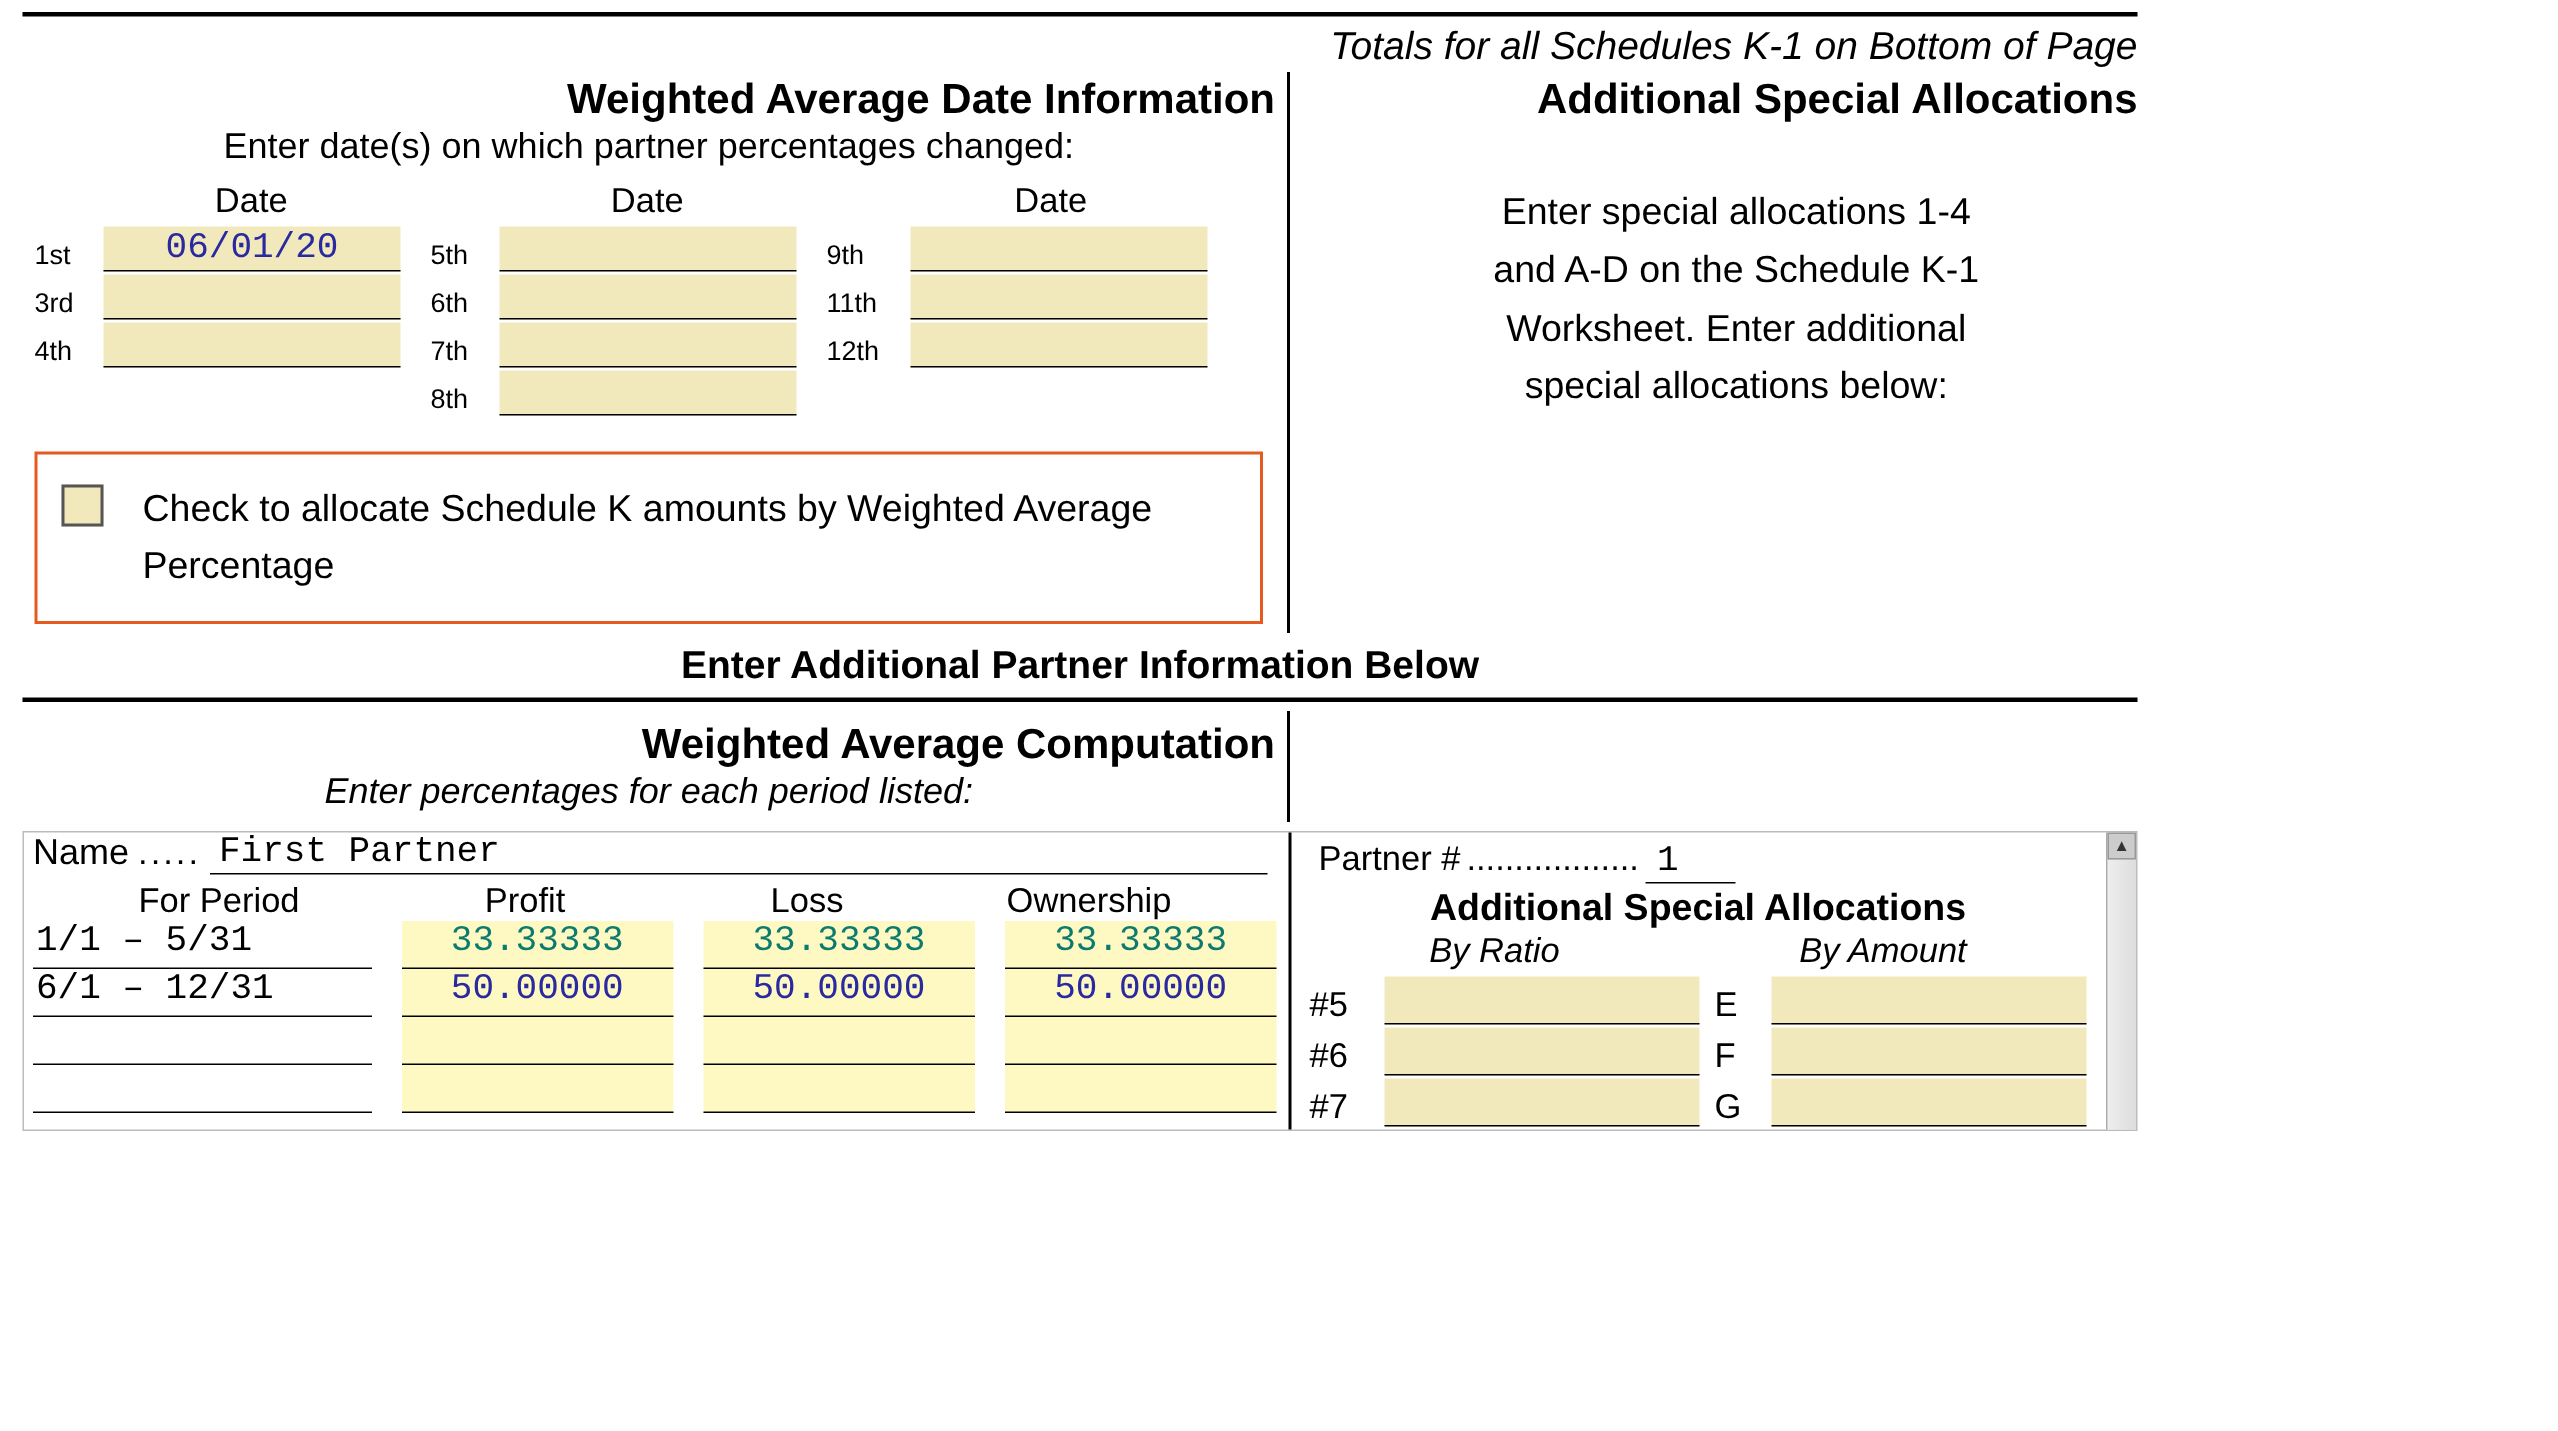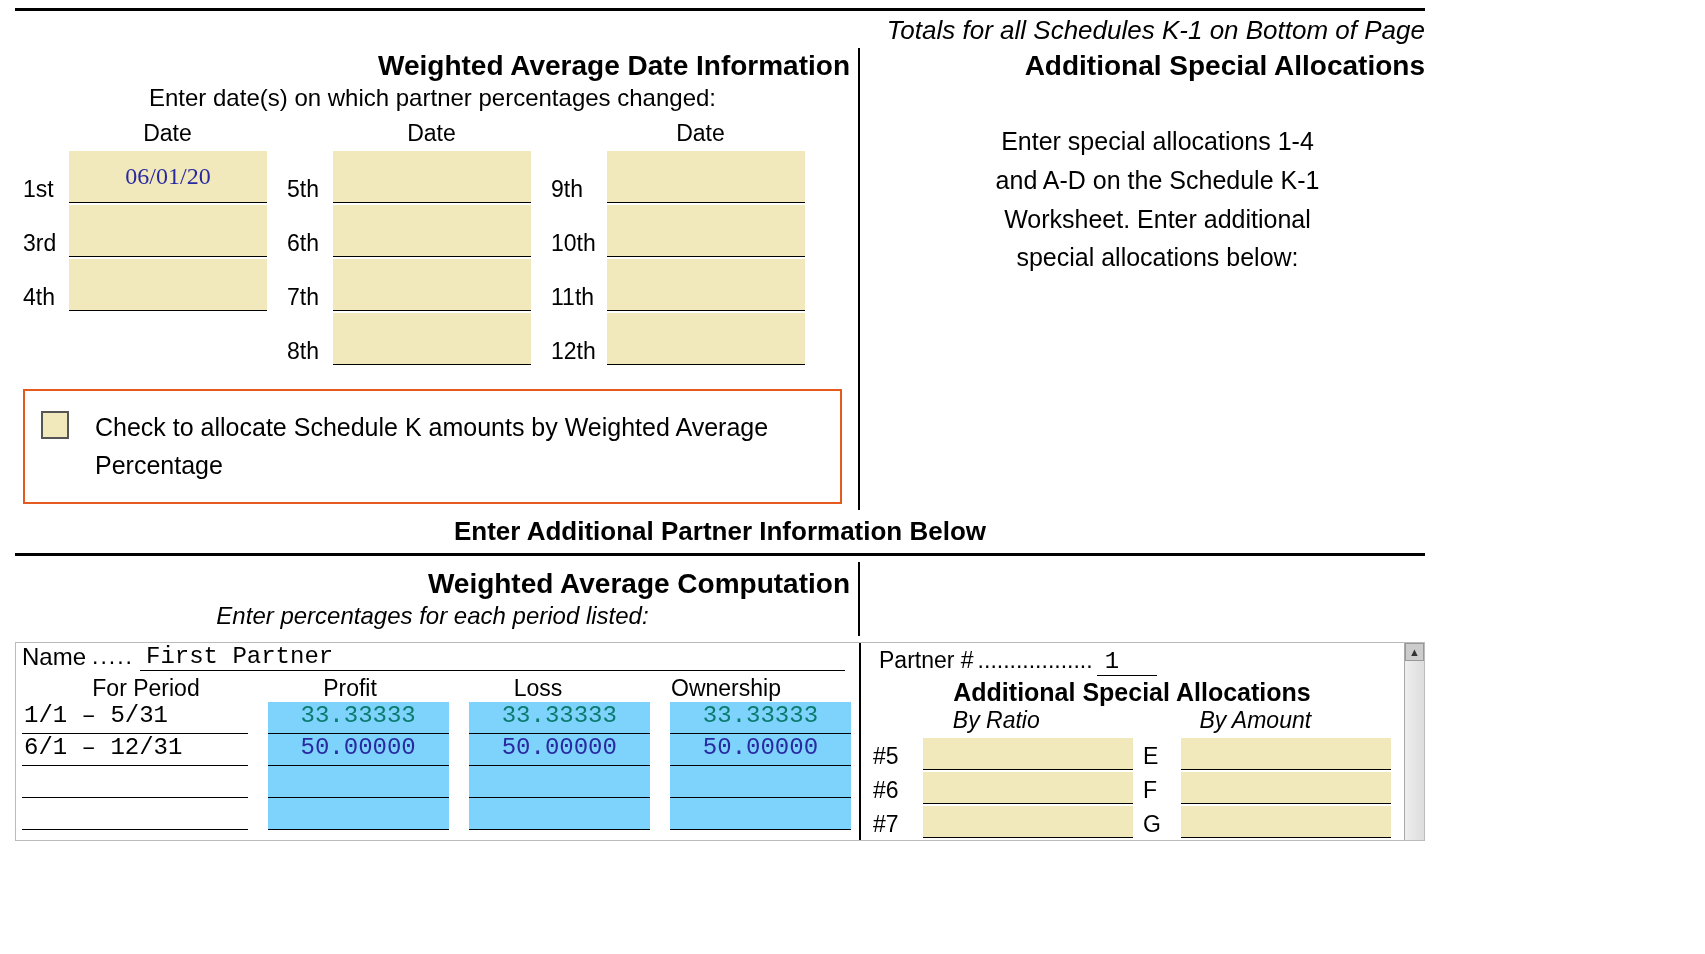--- a/index.html
+++ b/index.html
@@ -20,29 +20,29 @@
   .subtitle-i { text-align: right; font-style: italic; font-size: 26px; margin: 4px 0 2px 0; }
   .two-col { display: flex; }
   .left-col { width: 845px; border-right: 2px solid #000; padding-right: 8px; position: relative; }
   .right-col { flex: 1; padding-left: 30px; }
   .h2 { font-weight: bold; font-size: 28px; text-align: right; margin: 2px 0 2px 0; }
   .instr { text-align: center; font-size: 24px; margin: 2px 0 8px 0; }
   .date-grid { display: flex; gap: 20px; padding-left: 8px; }
   .date-col { display: flex; flex-direction: column; }
   .date-col-head { text-align: center; margin-bottom: 4px; padding-left: 45px; }
   .date-row { display: flex; align-items: flex-end; margin-bottom: 2px; }
-  .date-lbl { width: 46px; font-size: 23px; }
+  .date-lbl { width: 46px; font-size: 18px; }
   .date-lbl.wide { width: 56px; }
   .field {
     background: #f1e9bb;
     border: none;
     border-bottom: 1.5px solid #000;
-    height: 52px;
+    height: 30px;
     width: 198px;
-    font-family: Liberation Serif, serif;
+    font-family: Liberation Mono, monospace;
     font-size: 24px;
     color: #2a2aa0;
     padding: 0 6px;
     text-align: center;
   }
   .highlight-box {
     border: 2.5px solid #e55a1f;
     margin: 22px 8px 6px 8px;
     padding: 18px 18px 18px 10px;
     display: flex;
@@ -94,21 +94,21 @@
   .comp-head { display:flex; padding-left:20px; gap: 0;}
   .comp-head div { text-align:center; }
   .col-period { width: 220px; }
   .col-pct { width: 188px; }
   .comp-row { display:flex; align-items:flex-end; padding-left:6px; border-bottom:0; }
   .period-cell {
     width: 234px; border-bottom:1.5px solid #000;
     font-family:"Courier New",monospace; font-size:24px; padding-left:2px; height:32px;
   }
   .pct-cell {
-    width: 188px; background:#7dd3fc; border-bottom:1.5px solid #000;
+    width: 188px; background:#fef9c3; border-bottom:1.5px solid #000;
     font-family:"Courier New",monospace; font-size:24px; text-align:center;
     height:32px; margin-left: 20px;
   }
   .pct-cell.teal { color:#0b7a6f; }
   .pct-cell.blue { color:#2a2aa0; }
 
   .alloc-h { font-weight:bold; font-size:25px; text-align:center; margin: 2px 0 0 0;}
   .alloc-sub { display:flex; justify-content:space-around; font-style:italic; font-size:23px; margin: 0 0 4px 0;}
   .alloc-row { display:flex; align-items:flex-end; gap: 10px; margin-bottom:2px;}
   .alloc-lab { width:40px; font-size:23px; }
@@ -163,24 +163,20 @@
               <input class="field" style="">
             </div>
         </div>
         <div class="date-col">
           <div class="date-col-head">Date</div>
           <div class="date-row">
               <span class="date-lbl wide">9th</span>
               <input class="field" style="">
             </div>
           <div class="date-row">
-              <span class="date-lbl wide">10th</span>
-              <input class="field" style="">
-            </div>
-          <div class="date-row">
               <span class="date-lbl wide">11th</span>
               <input class="field" style="">
             </div>
           <div class="date-row">
               <span class="date-lbl wide">12th</span>
               <input class="field" style="">
             </div>
         </div>
       </div>
 

